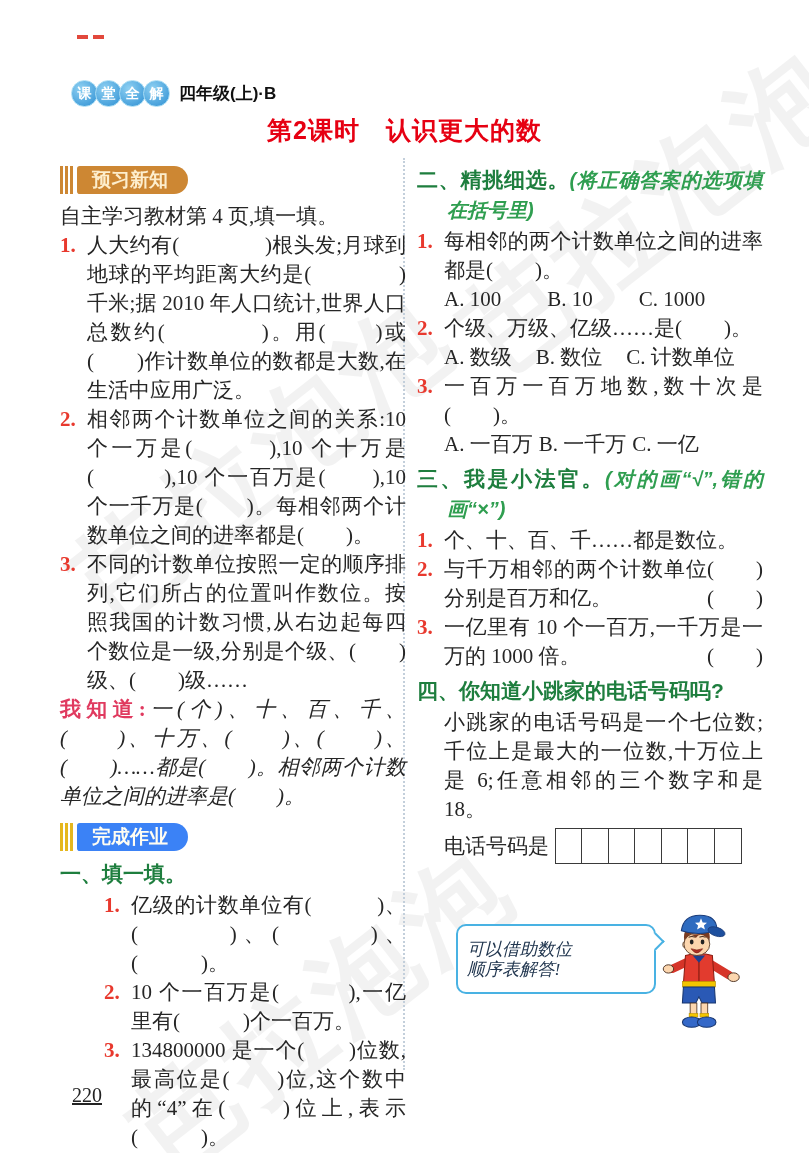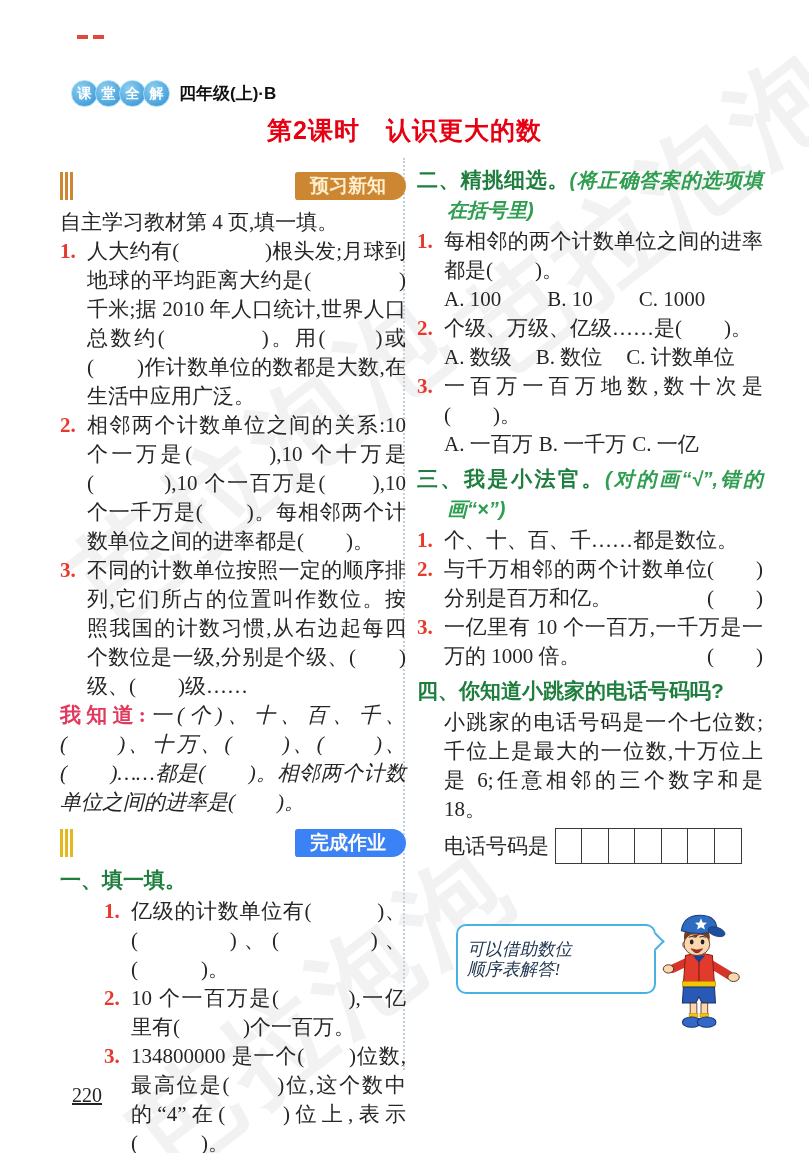--- a/index.html
+++ b/index.html
@@ -18,21 +18,21 @@
         display:flex;align-items:center;justify-content:center;
         font-family:"Liberation Sans",sans-serif;}
   .edition{font-family:"Liberation Sans",sans-serif;font-weight:bold;font-size:17px;color:#101010;}
   .title{position:absolute;top:114px;left:0;width:100%;margin:0;text-align:center;
         font-family:"Liberation Sans",sans-serif;font-weight:bold;font-size:25px;
         color:#e60012;letter-spacing:1px;}
   .divider{position:absolute;left:403px;top:158px;height:912px;border-left:2px dotted #c3cfdb;}
   .col{position:absolute;top:160px;width:346px;font-size:21px;line-height:29px;}
   .col-left{left:60px;}
   .col-right{left:417px;}
-  .badge{display:flex;align-items:center;gap:4px;margin:12px 0 8px 0;justify-content:space-between;}
+  .badge{display:flex;align-items:center;gap:4px;margin:6px 0 8px 0;}
   .bars{display:flex;gap:2px;align-self:stretch;}
   .bars i{display:block;width:3px;}
   .badge-box{font-family:"Liberation Sans",sans-serif;font-weight:bold;font-size:19px;
         padding:2px 20px 3px 15px;border-radius:3px 15px 15px 3px;line-height:23px;}
   .badge-orange .bars i{background:#cd8733;}
   .badge-orange .badge-box{background:#cd8733;color:#fdeecd;}
   .badge-yellow{margin-top:12px;}
   .badge-yellow .bars i{background:#e5b71e;}
   .badge-yellow .badge-box{background:#3b82f6;color:#fffdf2;}
   .intro{margin:0;text-align:justify;}

